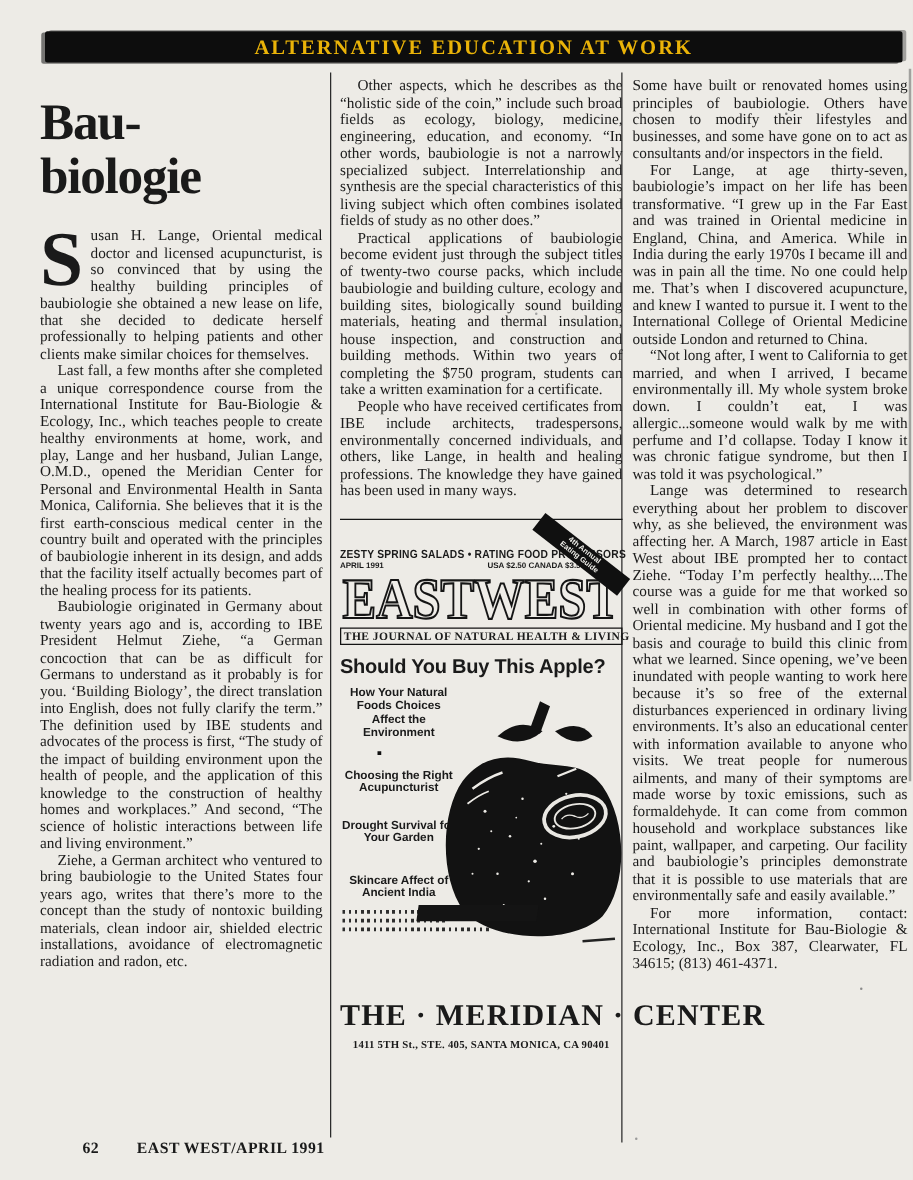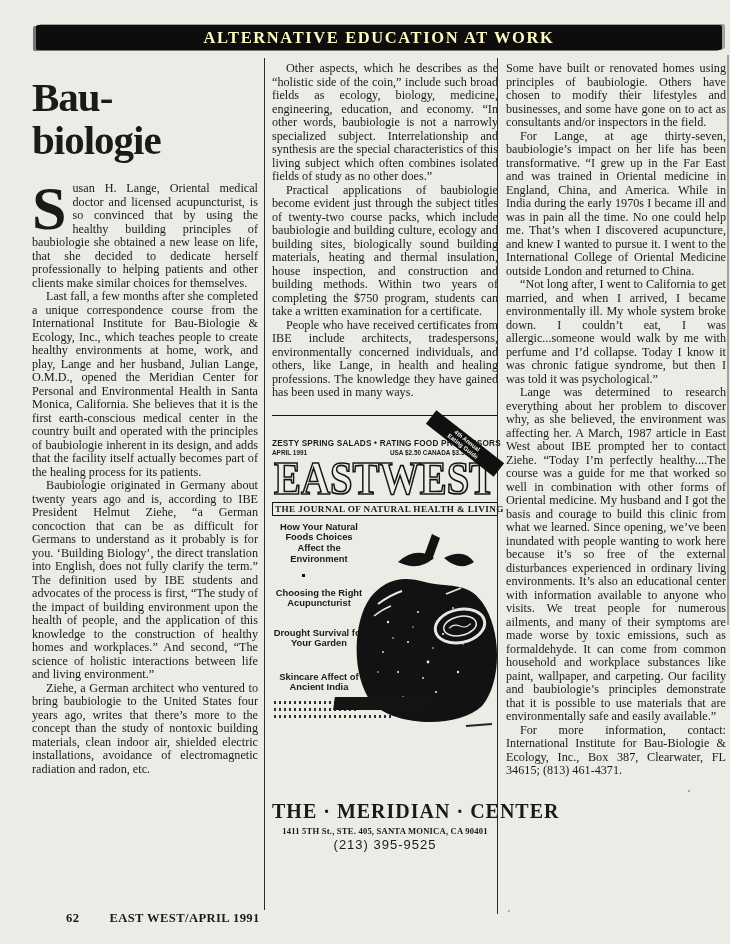--- a/index.html
+++ b/index.html
@@ -3,21 +3,21 @@
 <meta charset="utf-8">
 <style>
   html,body{margin:0;padding:0;}
   body{width:730px;height:944px;background:#e7e5e0;overflow:hidden;}
   .page{position:absolute;left:0;top:0;width:730px;height:944px;background:#edebe6;
         font-family:"Liberation Serif",serif;color:#1a1a1a;}
   
   .hdr-bar{position:absolute;left:36px;top:25px;width:686px;height:25px;background:#0d0d0d;
            display:flex;align-items:center;justify-content:center;border-radius:2px;
            box-shadow:-3px 1px 0 rgba(20,20,20,.55), 3px -1px 0 rgba(20,20,20,.35);}
-  .hdr-title{color:#fef9c3;font-weight:bold;font-size:16.5px;letter-spacing:1.6px;white-space:nowrap;}
+  .hdr-title{color:#eab308;font-weight:bold;font-size:16.5px;letter-spacing:1.6px;white-space:nowrap;}
   
   .col{position:absolute;top:62px;}
   .col1{left:32px;width:226px;}
   .col2{left:272px;width:226px;}
   .col3{left:506px;width:220px;}
   .vrule{position:absolute;width:1px;background:#2b2b2b;}
   .vrule1{left:264px;top:58px;height:852px;}
   .vrule2{left:497px;top:58px;height:856px;}
   .edge-artifact{position:absolute;left:727px;top:55px;width:2px;height:570px;background:rgba(50,50,50,.4);}
   .art-title{font-weight:bold;font-size:41px;line-height:43px;text-align:left;
@@ -48,21 +48,21 @@
   .fineprint{position:absolute;left:2px;bottom:26px;width:118px;z-index:3;}
   .fineprint .row{height:3px;margin-bottom:4px;background:
       repeating-linear-gradient(90deg,#2e2e2e 0 2px,transparent 2px 5px);}
   .fineprint .row.short{width:70%;}
   .blob{position:absolute;left:62px;bottom:38px;width:96px;height:13px;background:#141414;
         transform:skewX(-8deg);z-index:3;}
   .dash-mark{position:absolute;right:6px;bottom:22px;width:26px;height:2px;background:#222;
              transform:rotate(-4deg);z-index:3;}
   
   .meridian{text-align:center;margin-top:10px;}
-  .meridian-name{font-size:20px;font-weight:bold;letter-spacing:1px;white-space:nowrap;
+  .meridian-name{font-size:24px;font-weight:bold;letter-spacing:1px;white-space:nowrap;
                  font-family:"Liberation Serif",serif;}
   .meridian-addr{font-family:Liberation Serif, serif;font-weight:bold;font-size:8.6px;
                  letter-spacing:.2px;margin-top:3px;white-space:nowrap;}
   .meridian-phone{font-family:"Liberation Sans",sans-serif;font-size:13px;margin-top:1px;
                   letter-spacing:1px;}
   
   .footer{position:absolute;left:66px;top:911px;font-size:12.6px;font-weight:bold;letter-spacing:.4px;}
   .footer .pgnum{margin-right:30px;}
   .speckles{position:absolute;left:628px;top:90px;width:2px;height:2px;background:#777;border-radius:50%;
     box-shadow: -560px 250px 0 #999, 60px 700px 0 #8b8b8b, -40px 420px 0 #9a9a9a,
@@ -106,20 +106,21 @@
       </div>
       <div class="cover-topline">ZESTY SPRING SALADS • RATING FOOD PROCESSORS</div>
       <div class="cover-meta">
         <span>APRIL 1991</span>
         <span>USA $2.50 CANADA $3.50</span>
       </div>
       <svg class="cover-logo" width="226" height="46" viewBox="0 0 226 46">
         <text x="113" y="38" text-anchor="middle" font-family="Liberation Serif, serif" font-weight="bold" font-size="46" fill="#efede8" stroke="#151515" stroke-width="1.7" textLength="222" lengthAdjust="spacingAndGlyphs">EASTWEST</text>
       </svg>
       <div class="cover-tagline">THE JOURNAL OF NATURAL HEALTH &amp; LIVING</div>
+      <div class="cover-headline">Should You Buy This Apple?</div>
 
       <div class="cover-body">
         <div class="cov-line" style="top:2px">How Your Natural Foods Choices Affect the Environment</div>
         <div class="cov-dot" style="top:54px"></div>
         <div class="cov-line" style="top:68px">Choosing the Right Acupuncturist</div>
         <div class="cov-line" style="top:108px">Drought Survival for Your Garden</div>
         <div class="cov-line" style="top:152px">Skincare Affect of Ancient India</div>
 
         <svg class="apple" width="152" height="212" viewBox="0 0 152 212">
           <path d="M76,34 L84,12 L92,16 L84,38 Z" fill="#121212"></path>
@@ -164,21 +165,20 @@
           <div class="row"></div>
         </div>
         <div class="blob"></div>
         <div class="dash-mark"></div>
       </div>
     </div>
 
     <div class="meridian">
       <div class="meridian-name">THE · MERIDIAN · CENTER</div>
       <div class="meridian-addr">1411 5TH St., STE. 405, SANTA MONICA, CA 90401</div>
-      <div class="meridian-phone">(213) 395-9525</div>
     </div>
   </div>
 
   <div class="col col3">
     <p class="body">Some have built or renovated homes using principles of baubiologie. Others have chosen to modify their lifestyles and businesses, and some have gone on to act as consultants and/or inspectors in the field.</p>
     <p class="body ind">For Lange, at age thirty-seven, baubiologie’s impact on her life has been transformative. “I grew up in the Far East and was trained in Oriental medicine in England, China, and America. While in India during the early 1970s I became ill and was in pain all the time. No one could help me. That’s when I discovered acupuncture, and knew I wanted to pursue it. I went to the International College of Oriental Medicine outside London and returned to China.</p>
     <p class="body ind">“Not long after, I went to California to get married, and when I arrived, I became environmentally ill. My whole system broke down. I couldn’t eat, I was allergic...someone would walk by me with perfume and I’d collapse. Today I know it was chronic fatigue syndrome, but then I was told it was psychological.”</p>
     <p class="body ind">Lange was determined to research everything about her problem to discover why, as she believed, the environment was affecting her. A March, 1987 article in East West about IBE prompted her to contact Ziehe. “Today I’m perfectly healthy....The course was a guide for me that worked so well in combination with other forms of Oriental medicine. My husband and I got the basis and courage to build this clinic from what we learned. Since opening, we’ve been inundated with people wanting to work here because it’s so free of the external disturbances experienced in ordinary living environments. It’s also an educational center with information available to anyone who visits. We treat people for numerous ailments, and many of their symptoms are made worse by toxic emissions, such as formaldehyde. It can come from common household and workplace substances like paint, wallpaper, and carpeting. Our facility and baubiologie’s principles demonstrate that it is possible to use materials that are environmentally safe and easily available.”</p>
     <p class="body ind">For more information, contact: International Institute for Bau-Biologie &amp; Ecology, Inc., Box 387, Clearwater, FL 34615; (813) 461-4371.</p>
   </div>

